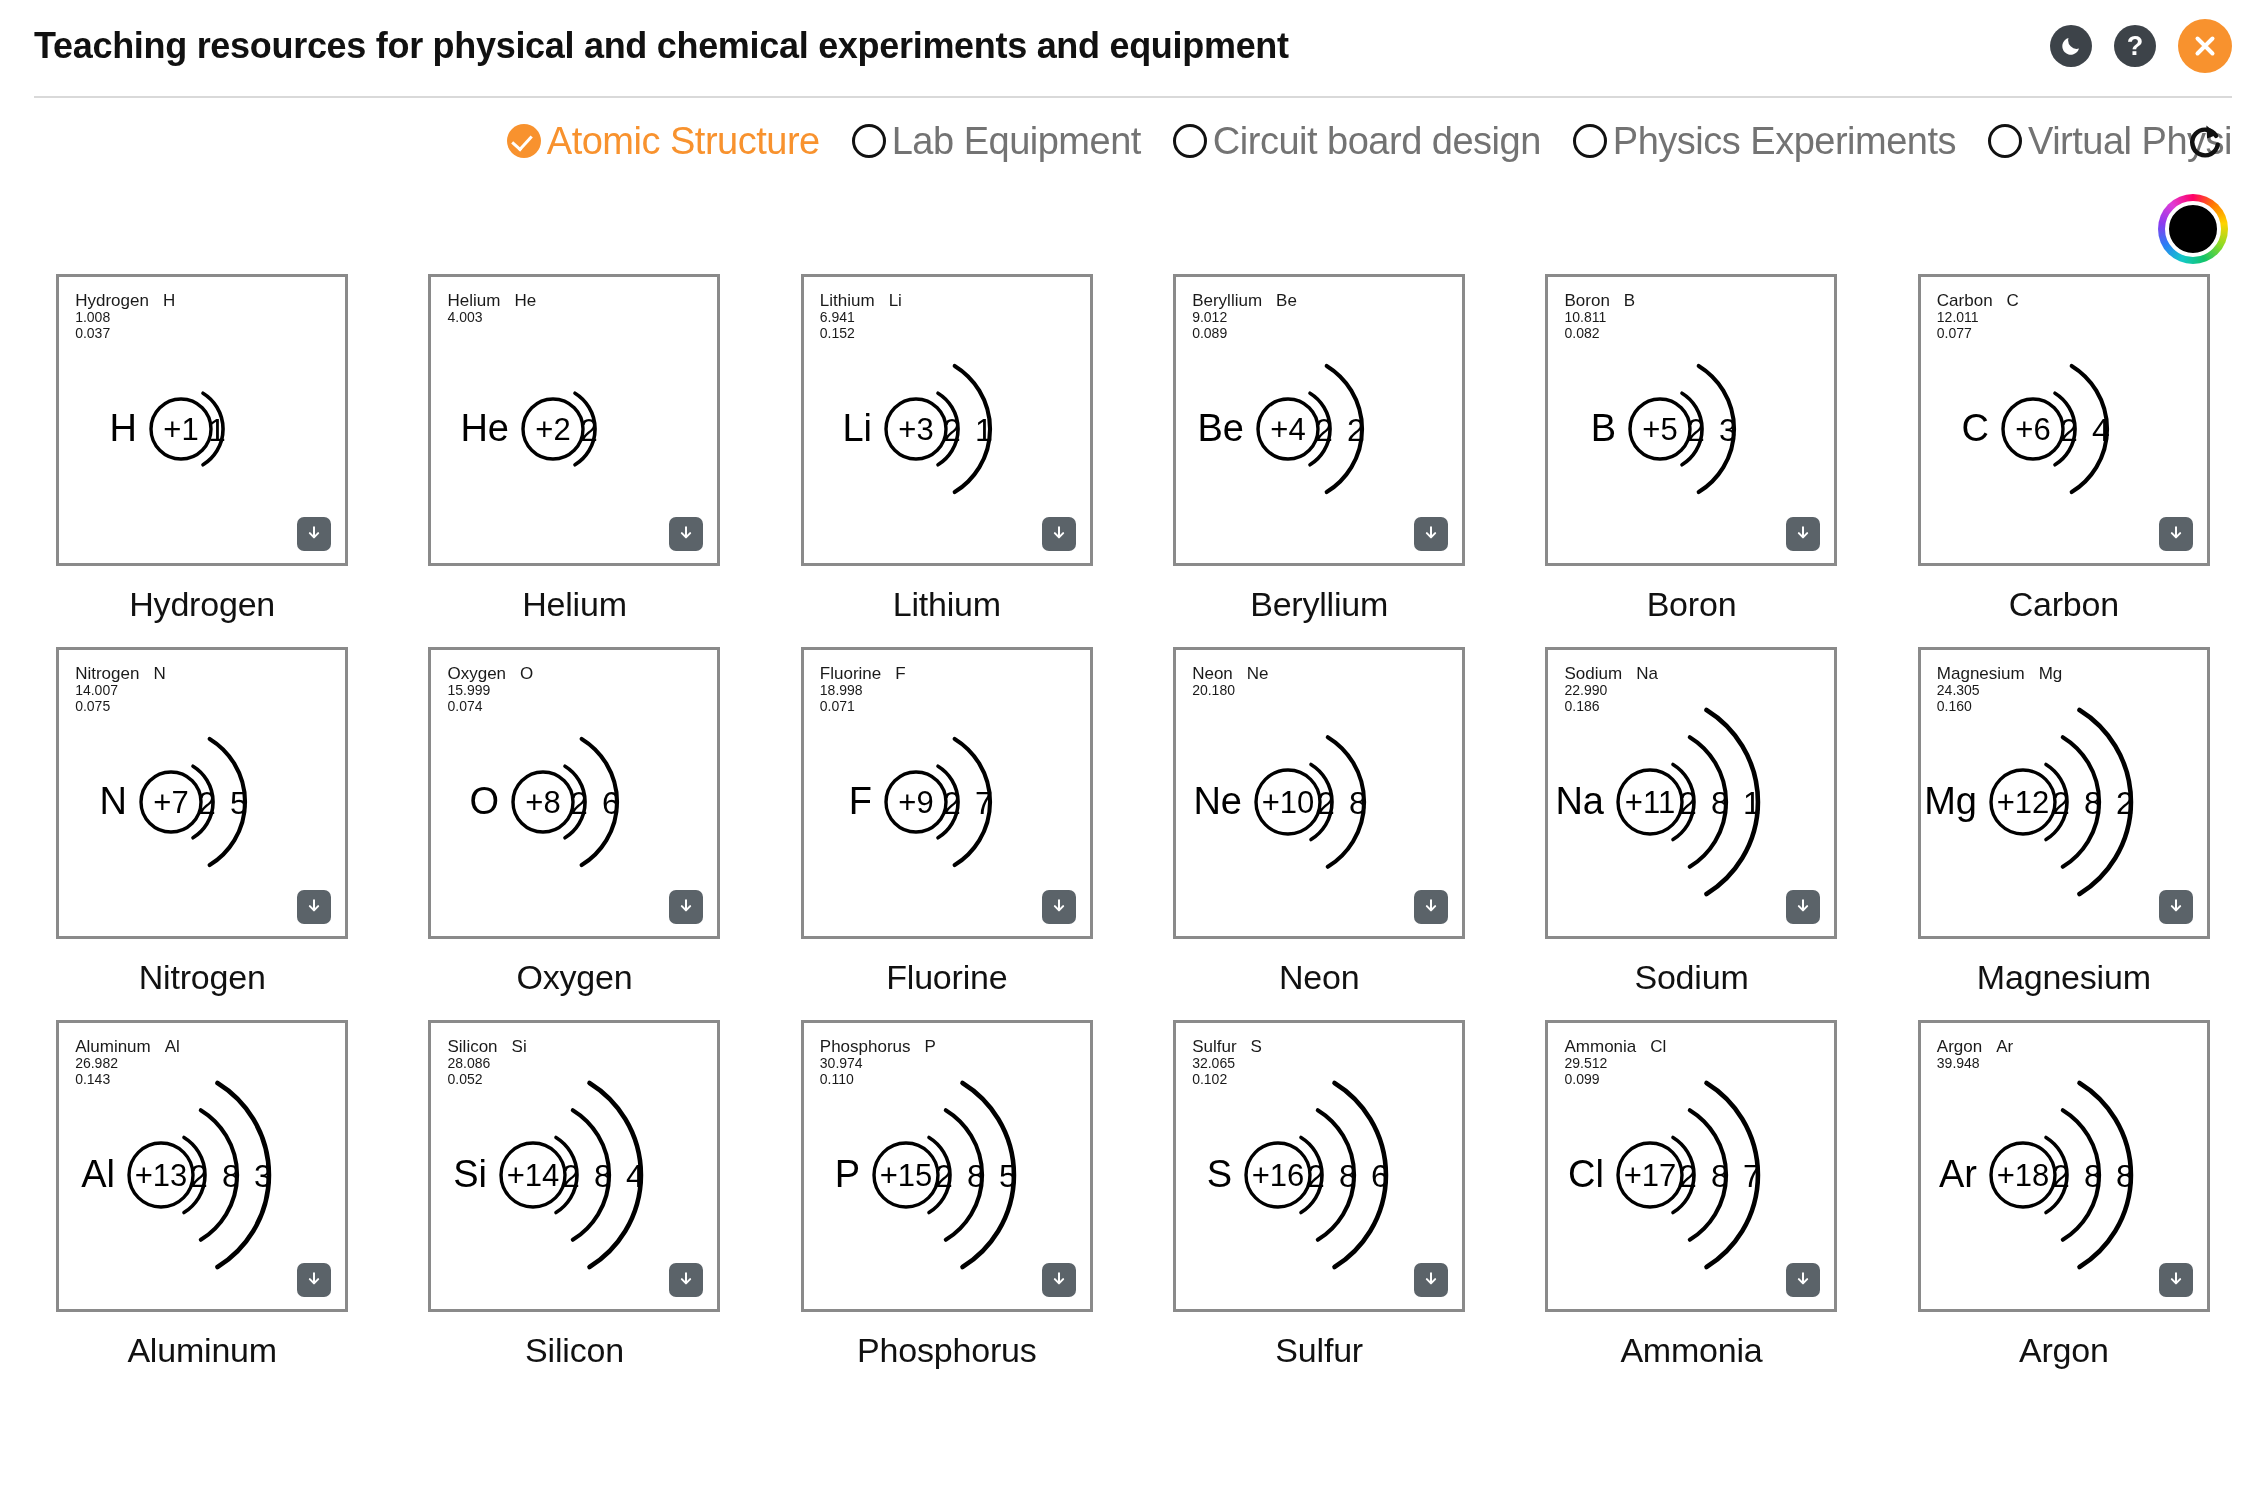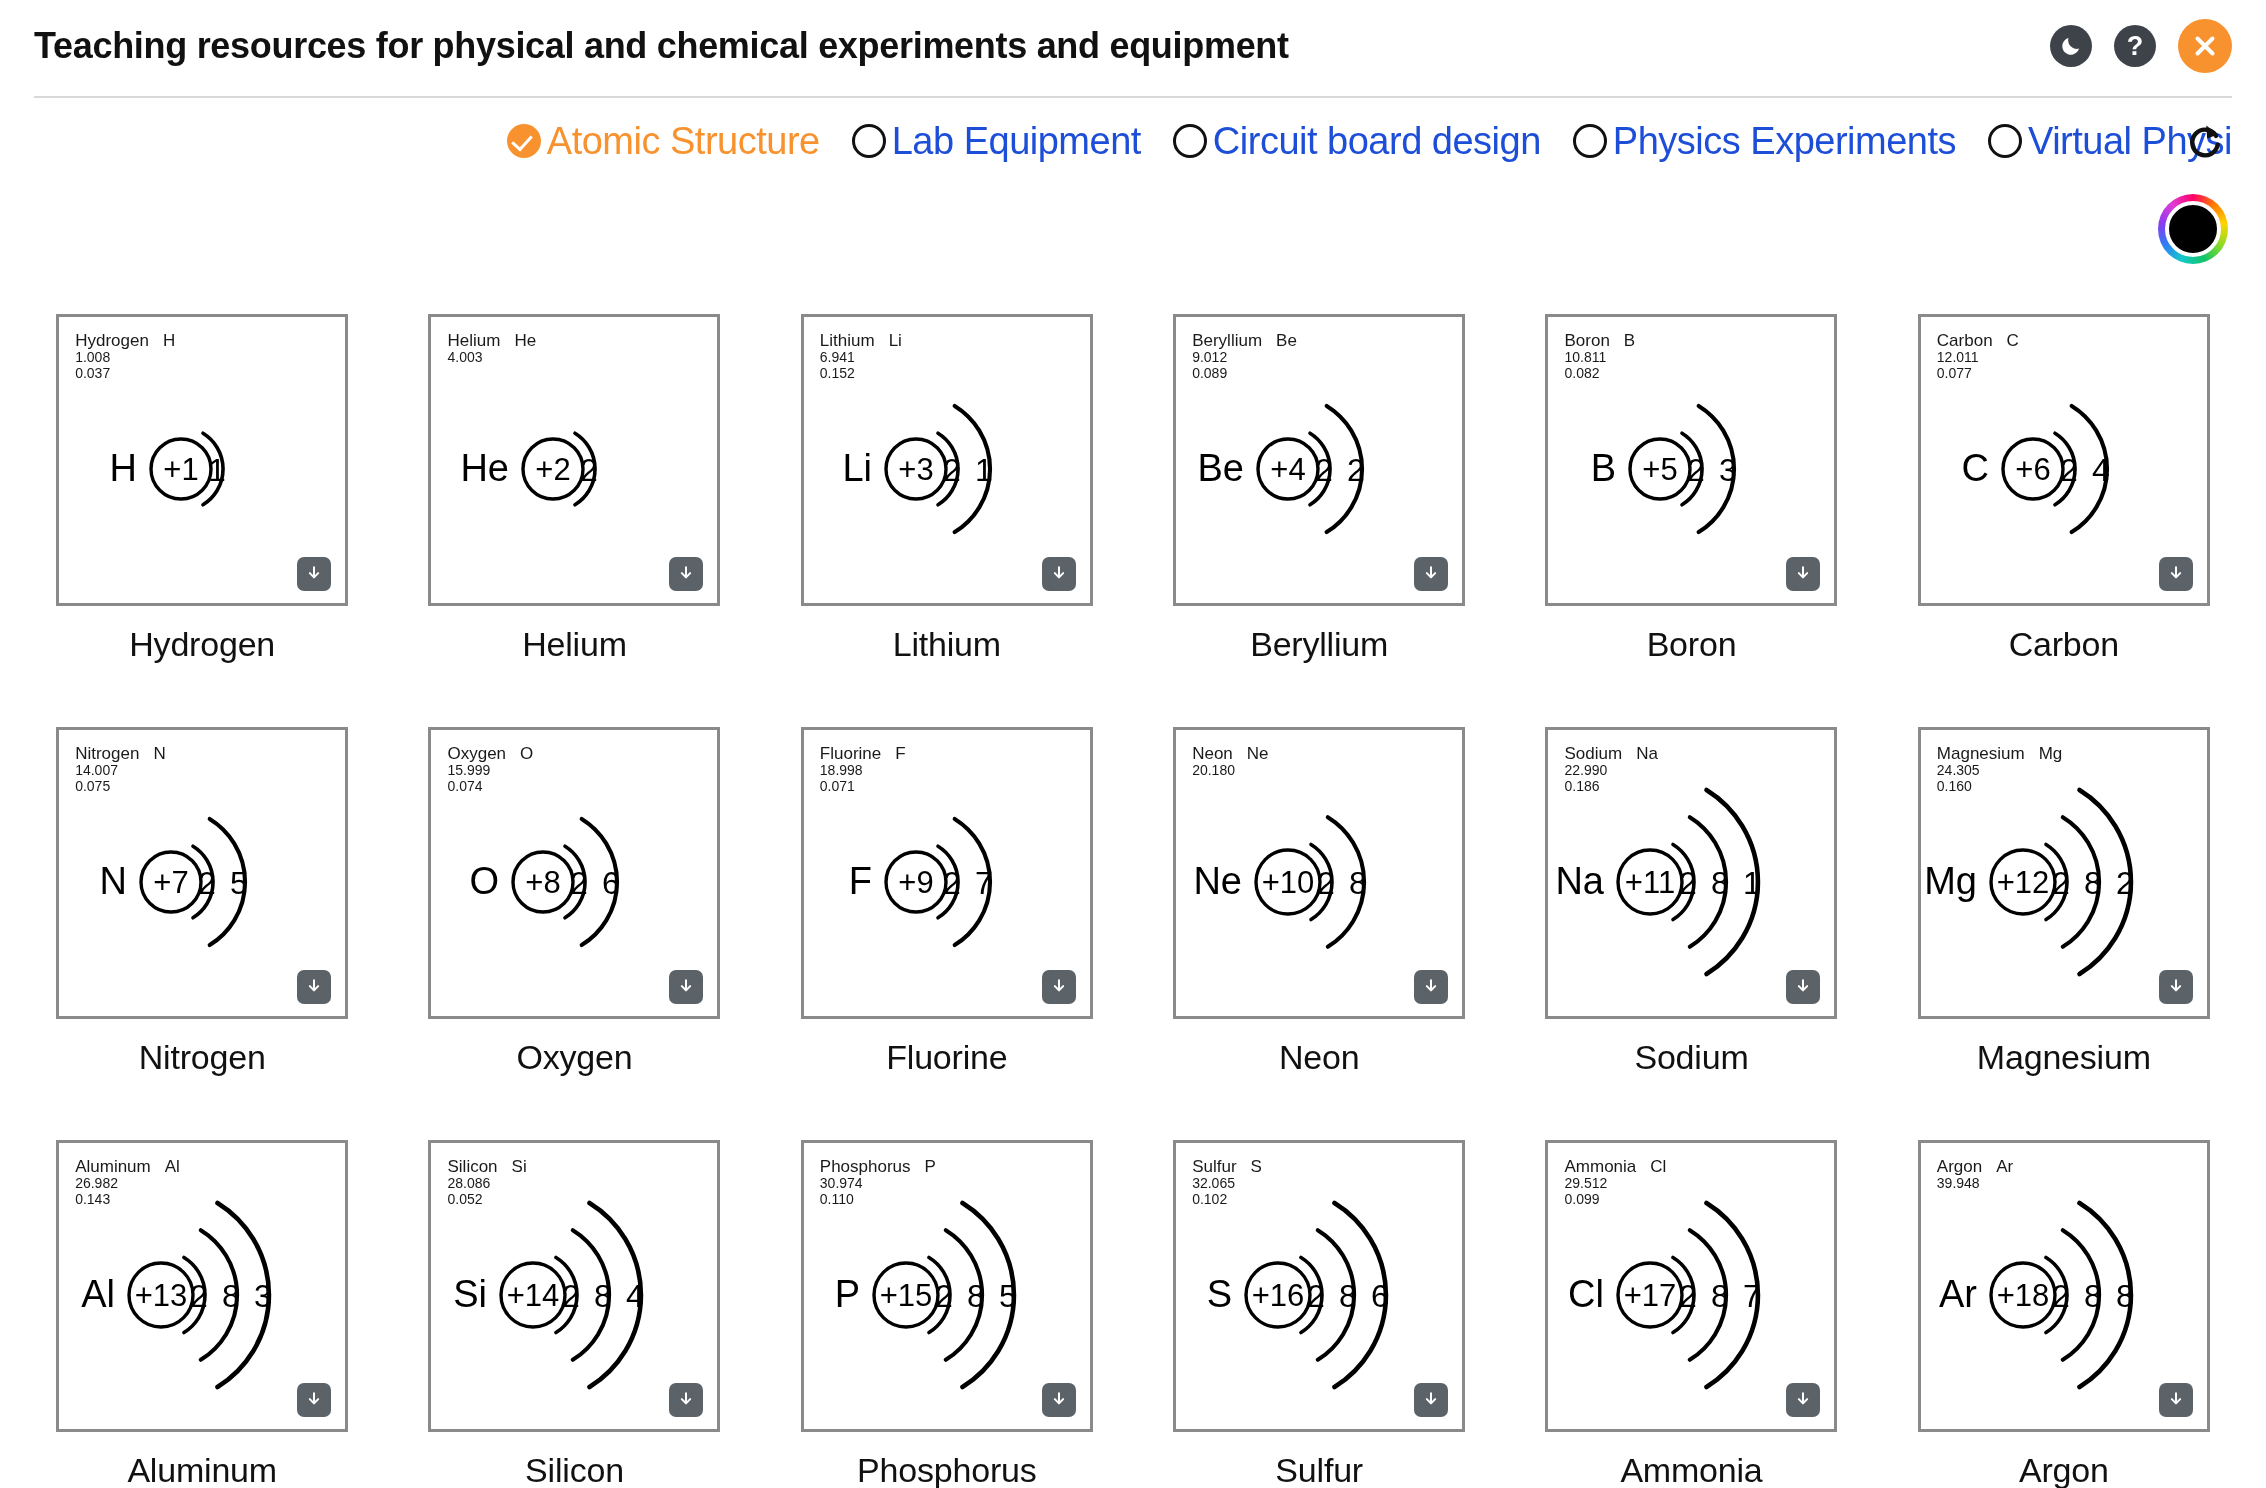--- a/index.html
+++ b/index.html
@@ -87,21 +87,21 @@
     content: "";
     position: absolute;
     left: 9px; top: 7px;
     width: 9px; height: 16px;
     border: solid #ffffff;
     border-width: 0 3.5px 3.5px 0;
     transform: rotate(42deg);
   }
   .tab-label {
     font-size: 38px;
-    color: #1d4ed8;
+    color: #737373;
     letter-spacing: -0.5px;
   }
   .tab.selected .tab-label { color: #f8922e; }
 
   .refresh-icon {
     position: absolute;
     right: 4px;
     top: 21px;
     width: 44px; height: 44px;
     cursor: pointer;
@@ -137,21 +137,21 @@
   }
 
   
   .grid {
     padding: 0 34px;
     display: grid;
     grid-template-columns: repeat(6, 1fr);
     column-gap: 36px;
     row-gap: 0;
   }
-  .cell { width: 100%; margin-top: 40px; }
+  .cell { width: 100%; }
   .card {
     position: relative;
     width: 292px;
     height: 292px;
     border: 3px solid #8a8a8a;
     background: #ffffff;
     margin: 0 auto;
     cursor: pointer;
     overflow: hidden;
   }

